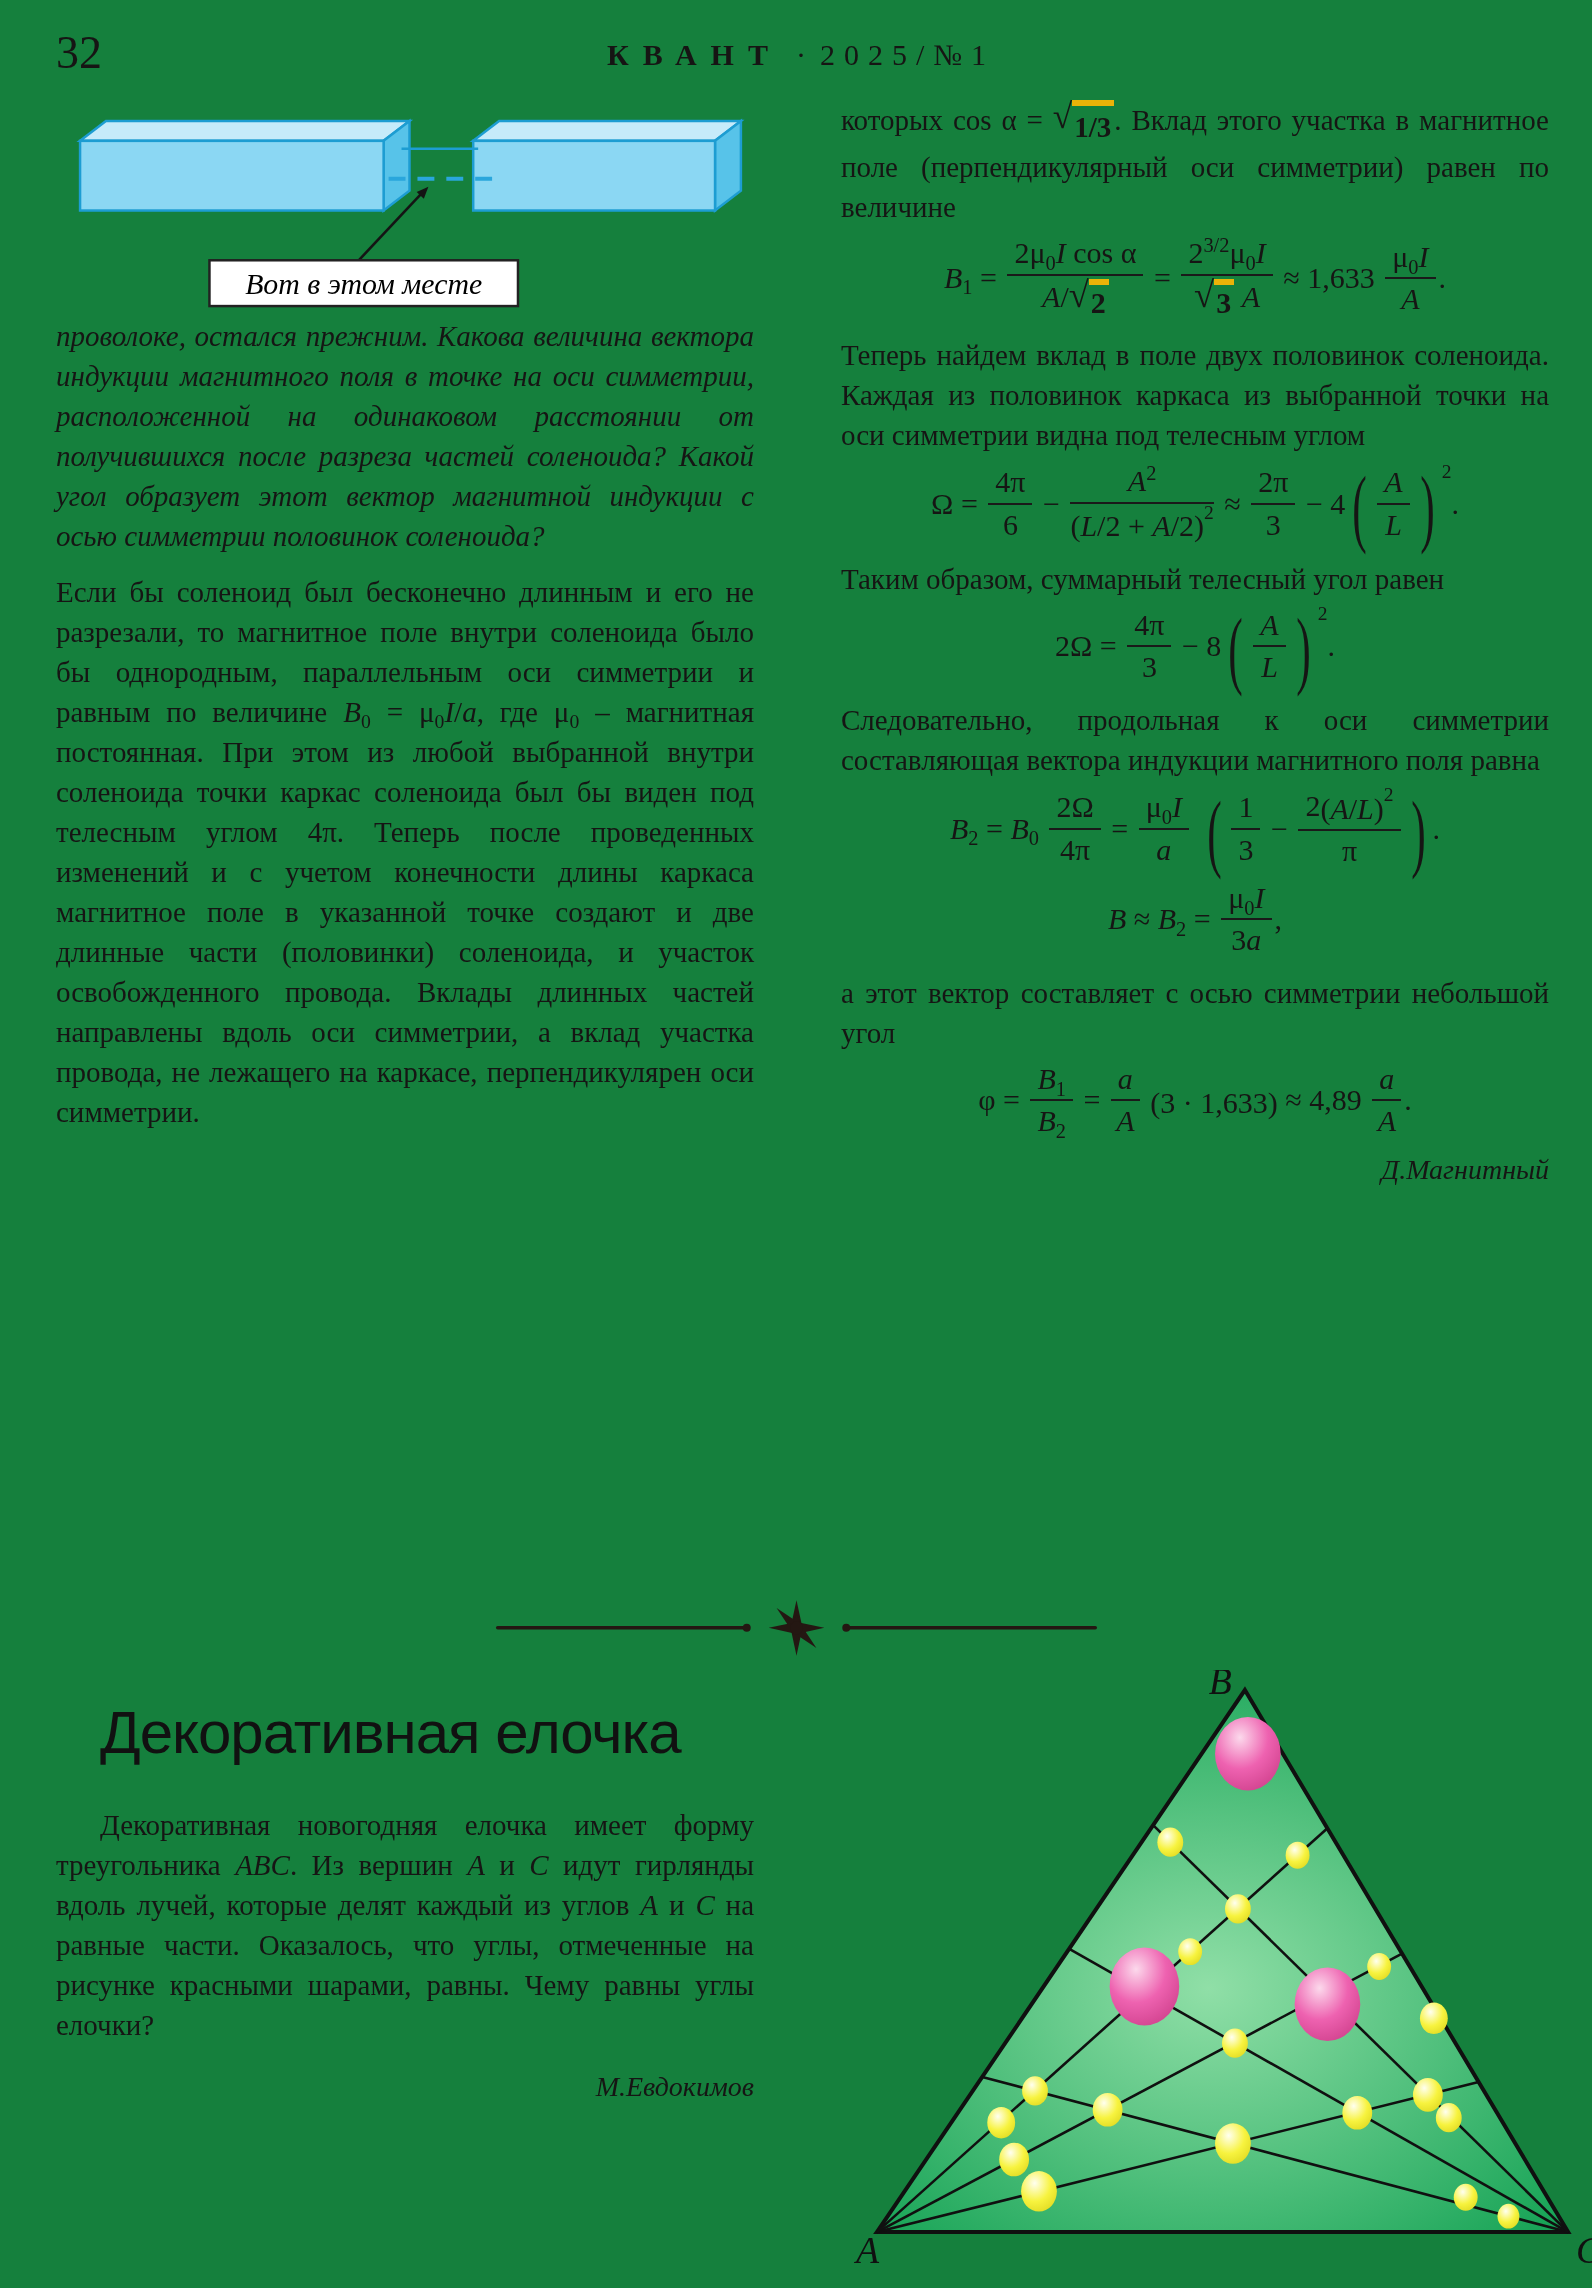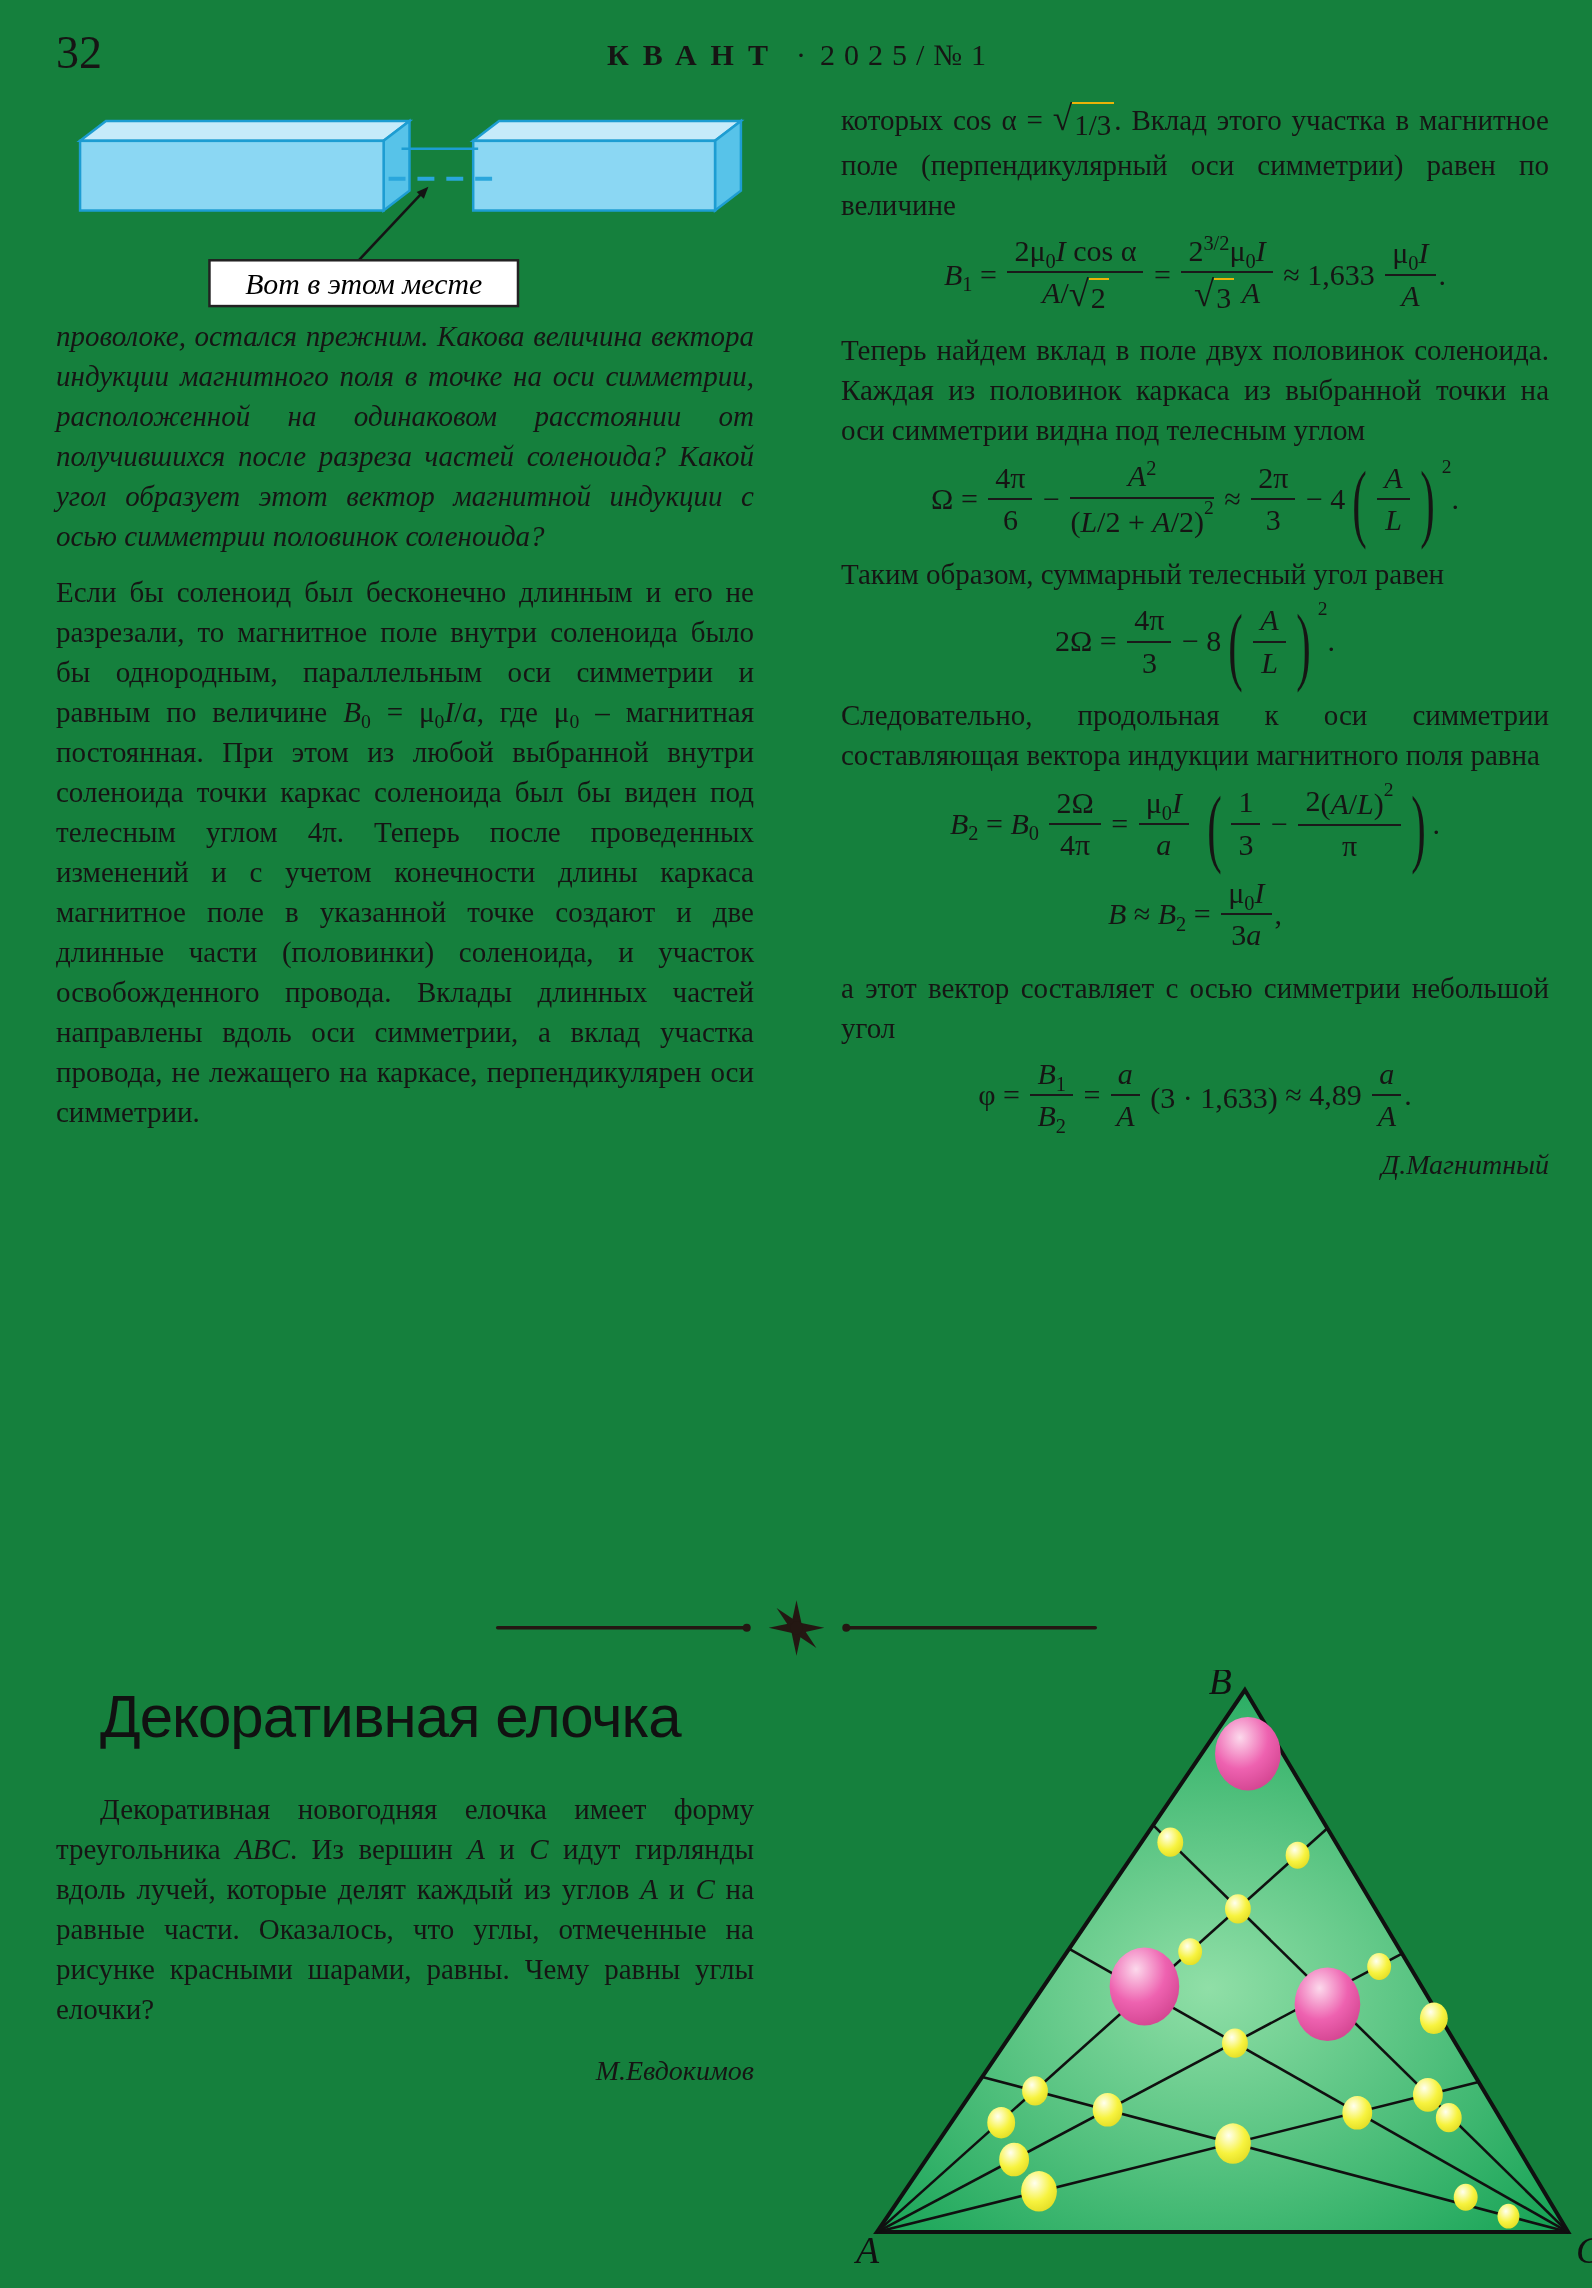--- a/index.html
+++ b/index.html
@@ -22,32 +22,32 @@
   sub{font-size:0.68em;vertical-align:-0.32em;line-height:0;}
   sup{font-size:0.68em;vertical-align:0.55em;line-height:0;}
 
   .formula{text-align:center;font-size:30px;margin:12px 0;line-height:1.15;}
   .frac{display:inline-flex;flex-direction:column;vertical-align:middle;text-align:center;
         margin:0 3px;position:relative;top:-3px;}
   .frac>.num{display:block;padding:0 7px 3px;border-bottom:2px solid #1a1a1a;}
   .frac>.den{display:block;padding-top:3px;}
   .sqrt{display:inline-flex;align-items:flex-start;vertical-align:middle;}
   .sqrt>.rsign{font-size:1.22em;line-height:0.9;position:relative;top:0.02em;}
-  .sqrt>.rad{border-top:2px solid #eab308;padding:1px 3px 0 2px;}
+  .sqrt>.rad{border-top:6px solid #eab308;padding:1px 3px 0 2px;font-weight:bold;}
   .paren{display:inline-flex;align-items:center;vertical-align:middle;}
   .paren.big>.lp,.paren.big>.rp{font-size:2.9em;font-weight:100;line-height:0;
         transform:scaleX(.5);display:inline-block;}
   .psup{font-size:0.65em;align-self:flex-start;position:relative;top:-0.35em;line-height:1;}
   .author{font-style:italic;text-align:right;font-size:28px;margin-top:10px;}
 
   .divider{position:absolute;left:486px;top:1596px;}
 
   .art2{position:absolute;left:56px;top:1682px;width:698px;}
   .art2 h2{font-family:"Liberation Sans","DejaVu Sans",sans-serif;font-weight:400;
-        font-size:60px;letter-spacing:-1px;margin:0 0 38px 44px;color:#111;}
+        font-size:60px;letter-spacing:-1px;margin:16px 0 38px 44px;color:#111;}
   .art2 p.body{text-indent:44px;}
   .art2 .author{margin-top:26px;}
 
   .fig2{position:absolute;left:852px;top:1670px;width:741px;}
 </style>
 </head>
 <body>
 
 <div class="page">
 

